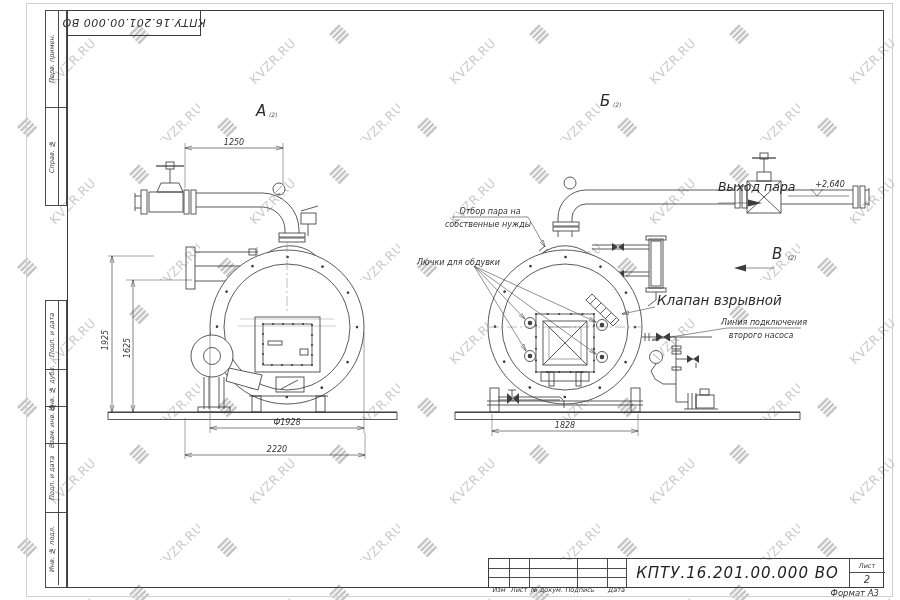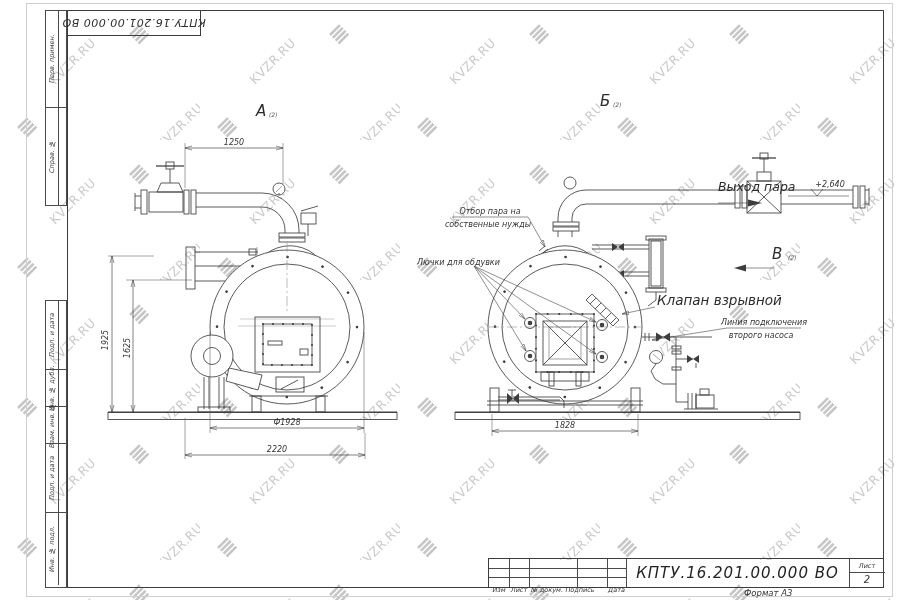--- a/index.html
+++ b/index.html
@@ -34,21 +34,21 @@
   .tb .collbl{position:absolute;top:18px;height:10px;display:flex;align-items:center;
               justify-content:center;font:italic 6.5px "DejaVu Sans",sans-serif;color:#333;margin-top:8px;}
   .tb .desig{position:absolute;left:137px;top:0;width:223px;height:28px;display:flex;
              align-items:center;justify-content:center;font:italic 15px "DejaVu Sans",sans-serif;
              letter-spacing:1px;color:#222;white-space:nowrap;}
   .tb .sheet-h{position:absolute;left:360px;top:0;width:36px;height:13px;border-bottom:1px solid #4a4a4a;
                display:flex;align-items:center;justify-content:center;
                font:italic 6.5px "DejaVu Sans",sans-serif;}
   .tb .sheet-n{position:absolute;left:360px;top:13px;width:36px;height:15px;display:flex;
                align-items:center;justify-content:center;font:italic 10px "DejaVu Sans",sans-serif;}
-  .fmt{position:absolute;left:744px;top:588px;width:112px;text-align:left;
+  .fmt{position:absolute;left:767px;top:588px;width:112px;text-align:right;
        font:italic 8.5px "DejaVu Sans",sans-serif;color:#333;}
   
   .draw line,.draw path,.draw rect,.draw circle,.draw polyline{stroke:#3d3d3d;stroke-width:.85;fill:none;}
   .draw polygon{fill:#3d3d3d;stroke:none;}
   .draw .f{fill:#fff;}
   .draw .thick{stroke-width:1.25;}
   .draw .ext{stroke-width:.55;stroke:#5a5a5a;}
   .draw .dim{stroke-width:.65;stroke:#3f3f3f;}
   .draw .ldr{stroke-width:.6;stroke:#444;}
   .draw .shelf{stroke-width:.6;stroke:#444;}

